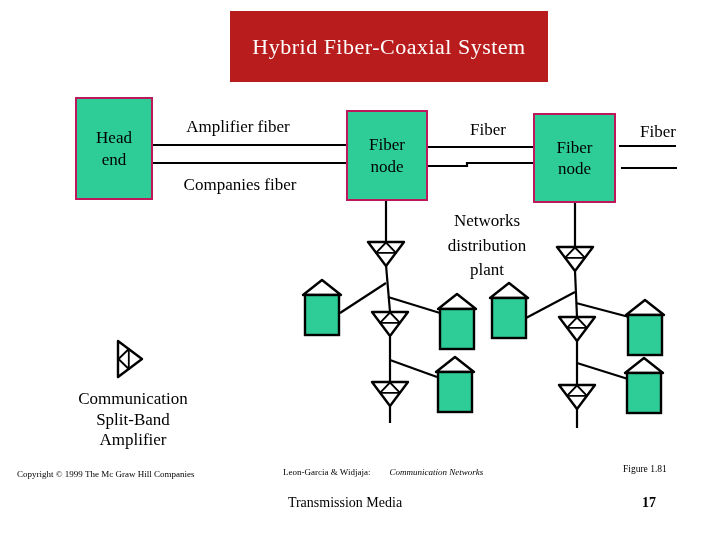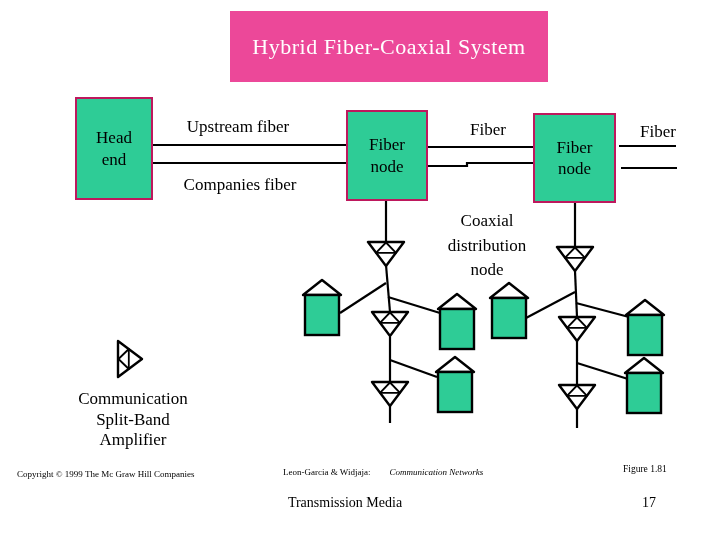--- a/index.html
+++ b/index.html
@@ -4,21 +4,21 @@
 <style>
   html,body{margin:0;padding:0;background:#888;}
   .slide{
     position:relative;width:720px;height:540px;background:#ffffff;
     font-family:"Liberation Serif","DejaVu Serif",serif;color:#000;
     overflow:hidden;
   }
   .abs{position:absolute;}
   svg.overlay{position:absolute;left:0;top:0;pointer-events:none;}
   .title-box{
-    left:230px;top:11px;width:318px;height:71px;background:#ec4899;
+    left:230px;top:11px;width:318px;height:71px;background:#b91c1c;
     display:flex;align-items:center;justify-content:center;
   }
   .title-box span{color:#FFFFFF;font-size:22px;letter-spacing:0.5px;}
   .gbox{
     background:#2ECC96;border:2px solid #be185d;box-sizing:border-box;
     display:flex;align-items:center;justify-content:center;text-align:center;
     font-size:17px;line-height:1.25;
   }
   .head-end{left:75px;top:97px;width:78px;height:103px;}
   .head-end span{display:inline-block;width:50px;}
@@ -32,21 +32,21 @@
   .fiber2{left:629px;top:122px;width:58px;}
   .coax{left:436px;top:209px;width:102px;line-height:1.45;}
   .legend{left:76px;top:389px;width:114px;line-height:1.22;}
   .foot-sm{font-size:9px;}
   .foot-md{font-size:14px;}
   .copyright{left:17px;top:469px;}
   .attribution{left:283px;top:467px;}
   .attribution .ital{font-style:italic;margin-left:19px;}
   .figureref{left:623px;top:464px;font-size:9.5px;}
   .chapter{left:275px;top:495px;width:140px;text-align:center;}
-  .pagenum{left:642px;top:495px;}
+  .pagenum{left:642px;top:495px;font-weight:bold;}
 </style>
 </head>
 <body>
 
 <div class="slide">
 
   <svg class="overlay" width="720" height="540" viewBox="0 0 720 540">
     <defs>
       <g id="amp">
         <polygon points="0,0 36,0 18,24" fill="#ffffff" stroke="#000" stroke-width="2.4" stroke-linejoin="round"></polygon>
@@ -137,25 +137,25 @@
     <span>Head end</span>
   </div>
 
   <div class="abs gbox fiber-node-1">
     <span>Fiber node</span>
   </div>
   <div class="abs gbox fiber-node-2">
     <span>Fiber node</span>
   </div>
 
-  <div class="abs lbl upstream">Upstream fiber</div>
+  <div class="abs lbl upstream">Amplifier fiber</div>
   <div class="abs lbl downstream">Companies fiber</div>
   <div class="abs lbl fiber1">Fiber</div>
   <div class="abs lbl fiber2">Fiber</div>
-  <div class="abs lbl coax">Coaxial distribution node</div>
+  <div class="abs lbl coax">Networks distribution plant</div>
   <div class="abs lbl legend">Communication Split-Band Amplifier</div>
 
   <div class="abs foot-sm copyright">Copyright © 1999 The Mc Graw Hill Companies</div>
   <div class="abs foot-sm attribution">
     <span>Leon-Garcia &amp; Widjaja:</span><span class="ital">Communication Networks</span>
   </div>
   <div class="abs figureref">Figure 1.81</div>
   <div class="abs foot-md chapter">Transmission Media</div>
   <div class="abs foot-md pagenum">17</div>
 

